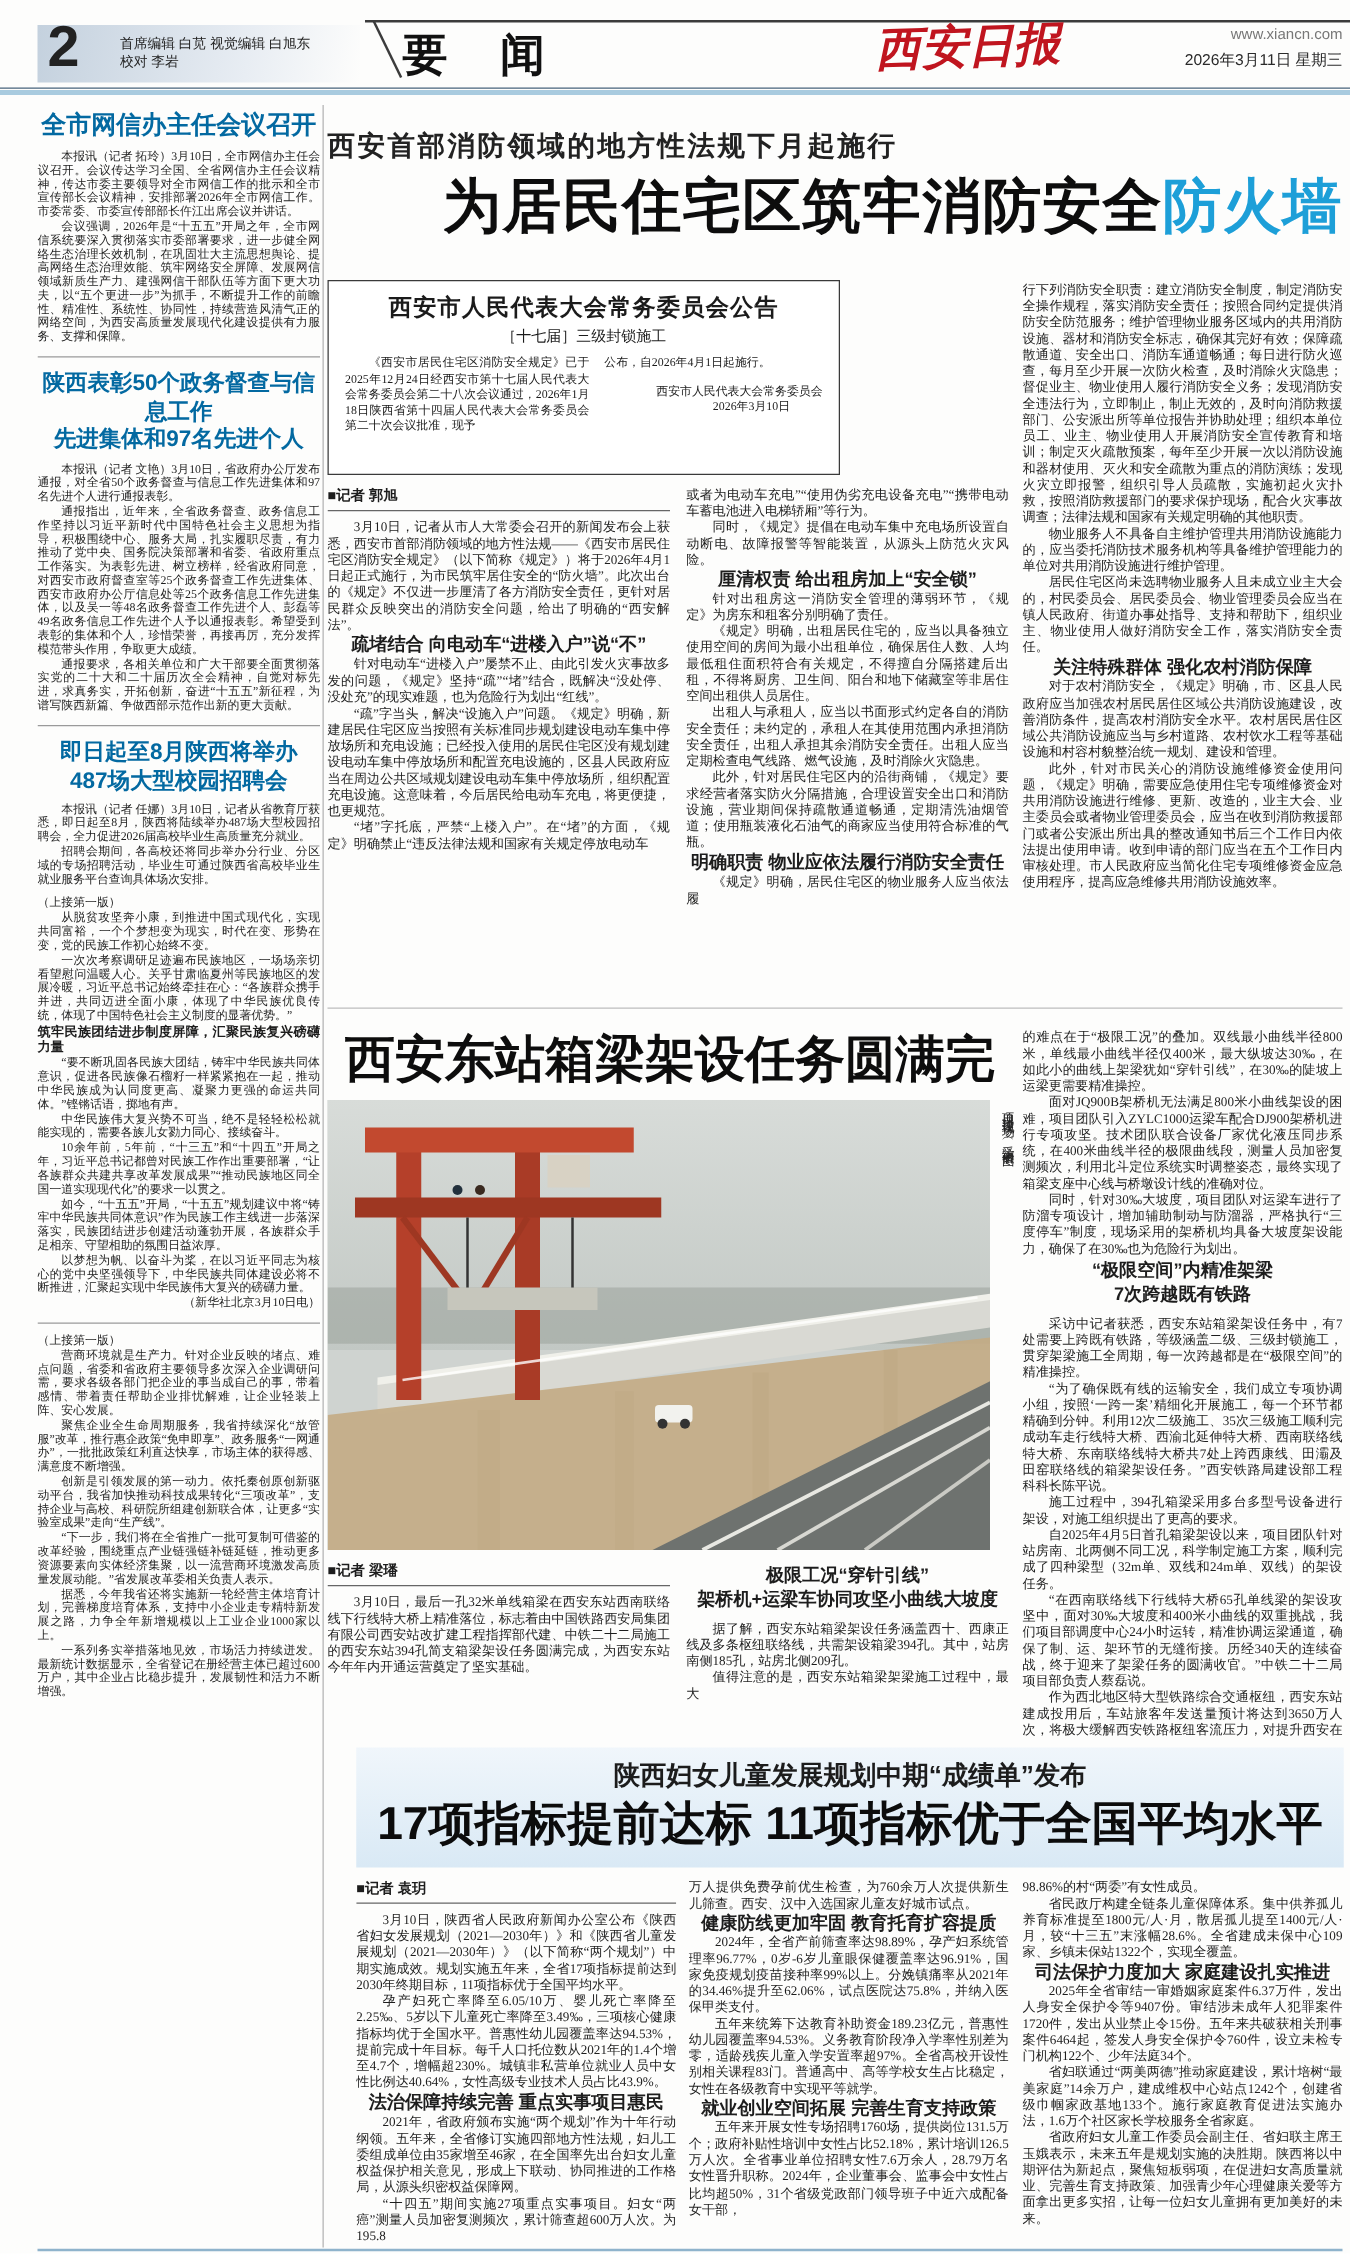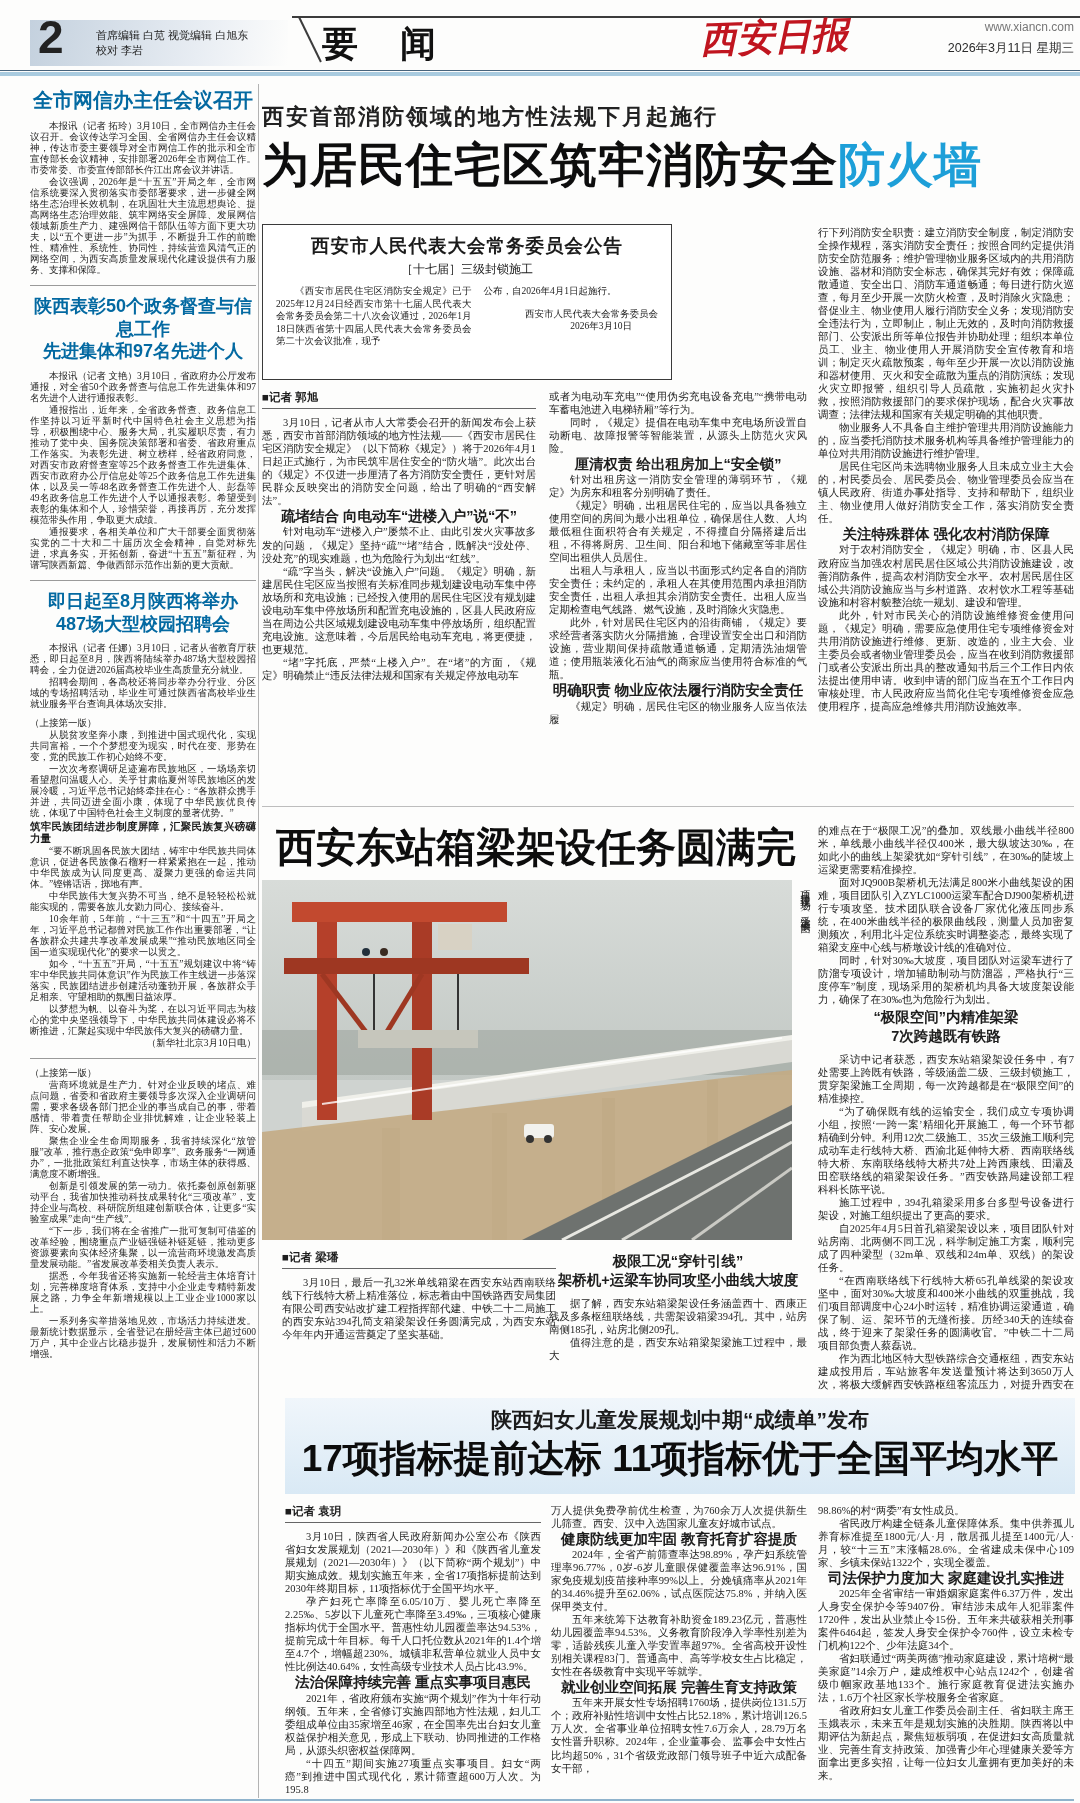--- a/index.html
+++ b/index.html
@@ -41,21 +41,21 @@
   .rail-body p { margin:0 0 1px; text-indent:2em; }
   .rail-body p.noind { text-indent:0; }
   .rail-hr { border-top:1px solid #9a9a9a; margin:9px 0 9px; }
   .rail-sub { font-weight:bold; font-size:10.5px; text-align:justify; margin:4px 0;
     font-family:"Liberation Sans","DejaVu Sans",sans-serif; text-indent:0 !important; }
   .credit { text-align:right; text-indent:0 !important; }
 
   
   .kicker1 { left:262px; top:102px; width:812px; text-align:left; font-size:22px;
     font-weight:600; letter-spacing:2px; color:#222; }
-  .head1 { left:262px; top:134px; width:812px; text-align:left; font-size:47px;
+  .head1 { left:262px; top:134px; width:812px; text-align:right; font-size:47px;
     font-weight:bold; letter-spacing:1px; color:#0d0d0d; white-space:nowrap; }
   .head1 .blue { color:#1d9fd8; }
   .notice { left:262px; top:224px; width:410px; height:156px; border:1.5px solid #3a3a3a;
     box-sizing:border-box; padding:8px 13px; background:#fff; overflow:hidden; }
   .notice-title { text-align:center; font-size:18.5px; font-weight:bold; letter-spacing:1px; }
   .notice-num { text-align:center; font-size:12px; margin-top:3px; }
   .notice-cols { display:flex; gap:12px; margin-top:7px;
     font-family:"Liberation Serif","DejaVu Serif",serif; font-size:9.5px; line-height:1.32; text-align:justify;justify-content:flex-end; }
   .notice-cols .l { flex:1.12; } .notice-cols .l p { margin:0; text-indent:2em; }
   .notice-cols .r { flex:1; } .notice-cols .r p { margin:0; }
@@ -73,21 +73,21 @@
   .fire-colA { left:262px; top:390px; width:274px; height:404px; }
   .fire-colB { left:549px; top:390px; width:258px; height:404px; }
   .fire-colC { left:818px; top:226px; width:256px; height:568px; }
 
   
   .head2 { left:262px; top:820px; width:548px; text-align:center; font-size:40px; font-weight:bold; color:#0d0d0d; }
   .photo { left:262px; top:880px; width:530px; height:360px; background:#cfd3d0; overflow:hidden; }
   .photo svg { display:block; }
   .photo-cap { left:795px; top:882px; width:17px; height:356px; writing-mode:vertical-rl;
     font-size:10px; letter-spacing:2px; color:#222; font-family:"Liberation Serif","DejaVu Serif",serif; }
-  .st-colA { left:262px; top:1250px; width:274px; height:142px;margin-left:20px; }
+  .st-colA { left:262px; top:1250px; width:274px; height:142px; }
   .st-colB { left:549px; top:1250px; width:258px; height:142px; }
   .st-colC { left:818px; top:824px; width:256px; height:566px; }
   .sub2line { margin:2px 0 7px; }
   .sub2line div { line-height:1.3; }
 
   
   .w-box { left:285px; top:1398px; width:790px; height:96px;
     background:linear-gradient(180deg,#f0f6fb 0%,#d9e9f5 100%); }
   .w-kicker { left:285px; top:1406px; width:790px; text-align:center; font-size:21px; font-weight:600; color:#1c1c1c; }
   .w-head { left:285px; top:1434px; width:790px; text-align:center; font-size:37px; font-weight:bold; color:#0c0c0c; }
@@ -313,21 +313,21 @@
   <div class="abs w-box"></div>
   <div class="abs w-kicker">陕西妇女儿童发展规划中期“成绩单”发布</div>
   <div class="abs w-head">17项指标提前达标 11项指标优于全国平均水平</div>
 
   <div class="abs w-col w-col1 main-body">
     <div class="byline">■记者 袁玥</div>
     <p>3月10日，陕西省人民政府新闻办公室公布《陕西省妇女发展规划（2021—2030年）》和《陕西省儿童发展规划（2021—2030年）》（以下简称“两个规划”）中期实施成效。规划实施五年来，全省17项指标提前达到2030年终期目标，11项指标优于全国平均水平。</p>
     <p>孕产妇死亡率降至6.05/10万、婴儿死亡率降至2.25‰、5岁以下儿童死亡率降至3.49‰，三项核心健康指标均优于全国水平。普惠性幼儿园覆盖率达94.53%，提前完成十年目标。每千人口托位数从2021年的1.4个增至4.7个，增幅超230%。城镇非私营单位就业人员中女性比例达40.64%，女性高级专业技术人员占比43.9%。</p>
     <p class="main-sub">法治保障持续完善 重点实事项目惠民</p>
     <p>2021年，省政府颁布实施“两个规划”作为十年行动纲领。五年来，全省修订实施四部地方性法规，妇儿工委组成单位由35家增至46家，在全国率先出台妇女儿童权益保护相关意见，形成上下联动、协同推进的工作格局，从源头织密权益保障网。</p>
-    <p>“十四五”期间实施27项重点实事项目。妇女“两癌”到推进中国式现代化，累计筛查超600万人次。为195.8</p>
+    <p>“十四五”期间实施27项重点实事项目。妇女“两癌”测量人员加密复测频次，累计筛查超600万人次。为195.8</p>
   </div>
 
   <div class="abs w-col w-col2 main-body">
     <p class="noind">万人提供免费孕前优生检查，为760余万人次提供新生儿筛查。西安、汉中入选国家儿童友好城市试点。</p>
     <p class="main-sub">健康防线更加牢固 教育托育扩容提质</p>
     <p>2024年，全省产前筛查率达98.89%，孕产妇系统管理率96.77%，0岁-6岁儿童眼保健覆盖率达96.91%，国家免疫规划疫苗接种率99%以上。分娩镇痛率从2021年的34.46%提升至62.06%，试点医院达75.8%，并纳入医保甲类支付。</p>
     <p>五年来统筹下达教育补助资金189.23亿元，普惠性幼儿园覆盖率94.53%。义务教育阶段净入学率性别差为零，适龄残疾儿童入学安置率超97%。全省高校开设性别相关课程83门。普通高中、高等学校女生占比稳定，女性在各级教育中实现平等就学。</p>
     <p class="main-sub">就业创业空间拓展 完善生育支持政策</p>
     <p>五年来开展女性专场招聘1760场，提供岗位131.5万个；政府补贴性培训中女性占比52.18%，累计培训126.5万人次。全省事业单位招聘女性7.6万余人，28.79万名女性晋升职称。2024年，企业董事会、监事会中女性占比均超50%，31个省级党政部门领导班子中近六成配备女干部，</p>
   </div>

